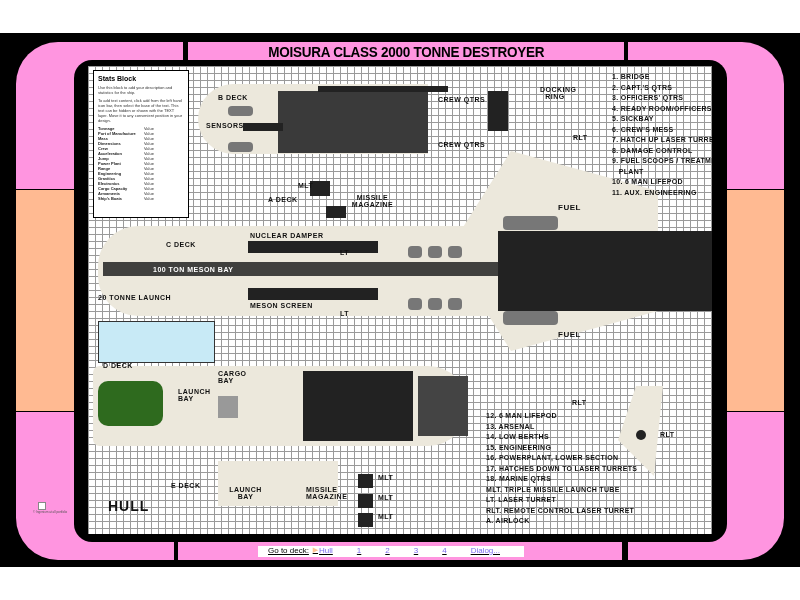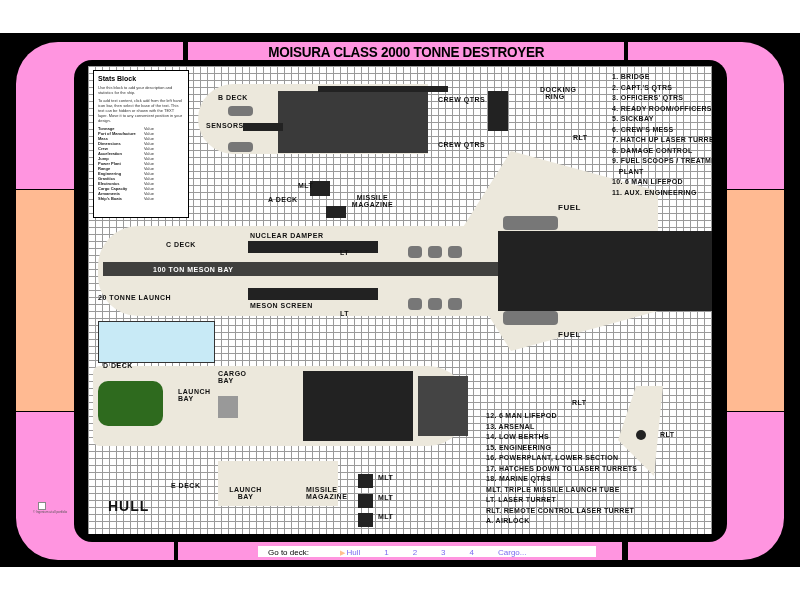--- a/index.html
+++ b/index.html
@@ -24,21 +24,21 @@
   .stats{position:absolute;left:5px;top:4px;width:96px;height:148px;background:#fff;border:1px solid #000;padding:3px 4px;box-sizing:border-box;font-size:4px;line-height:5px;color:#333;}
   .stats h4{margin:0 0 2px 0;font-size:7px;line-height:9px;color:#000;}
   .stats p{margin:0 0 3px 0;}
   .stats .row{display:flex;}
   .stats .row span:first-child{width:46px;font-weight:bold;color:#222;}
   .label{position:absolute;font-size:7px;font-weight:bold;color:#111;white-space:nowrap;letter-spacing:0.5px;}
   .legend{position:absolute;font-size:7px;font-weight:bold;color:#111;line-height:10.5px;white-space:nowrap;letter-spacing:0.3px;}
   .blk{position:absolute;background:#222;}
   .gry{position:absolute;background:#777;border-radius:4px;}
   .dark{position:absolute;background:#3a3a3a;}
-  .nav{position:absolute;left:258px;top:546px;width:338px;height:11px;background:#fff;display:flex;align-items:flex-end;font-size:8px;}
+  .nav{position:absolute;left:258px;top:546px;width:266px;height:11px;background:#fff;display:flex;align-items:flex-start;font-size:8px;text-decoration:underline;}
   .nav .go{color:#000;margin-left:10px;width:72px;}
   .nav .lnk{color:#7a6cf0;margin-right:24px;cursor:pointer;}
   .nav .arrow{color:#ffc090;font-size:7px;margin-right:1px;}
   .tiny-box{position:absolute;left:38px;top:502px;width:6px;height:6px;background:#fff;border:1px solid #888;}
   .tiny-text{position:absolute;left:33px;top:510px;font-size:3px;color:#555;}
   .hull-label{position:absolute;left:20px;top:432px;font-size:14px;font-weight:bold;color:#111;letter-spacing:1px;}
 </style>
 </head>
 <body>
 
@@ -226,14 +226,14 @@
 </div>
 
 <div class="nav">
   <span class="go">Go to deck:</span>
   <span class="arrow">▶</span>
   <span class="lnk">Hull</span>
   <span class="lnk">1</span>
   <span class="lnk">2</span>
   <span class="lnk">3</span>
   <span class="lnk">4</span>
-  <span class="lnk">Cargo...</span>
+  <span class="lnk">Dialog...</span>
 </div>
 
 </body></html>

